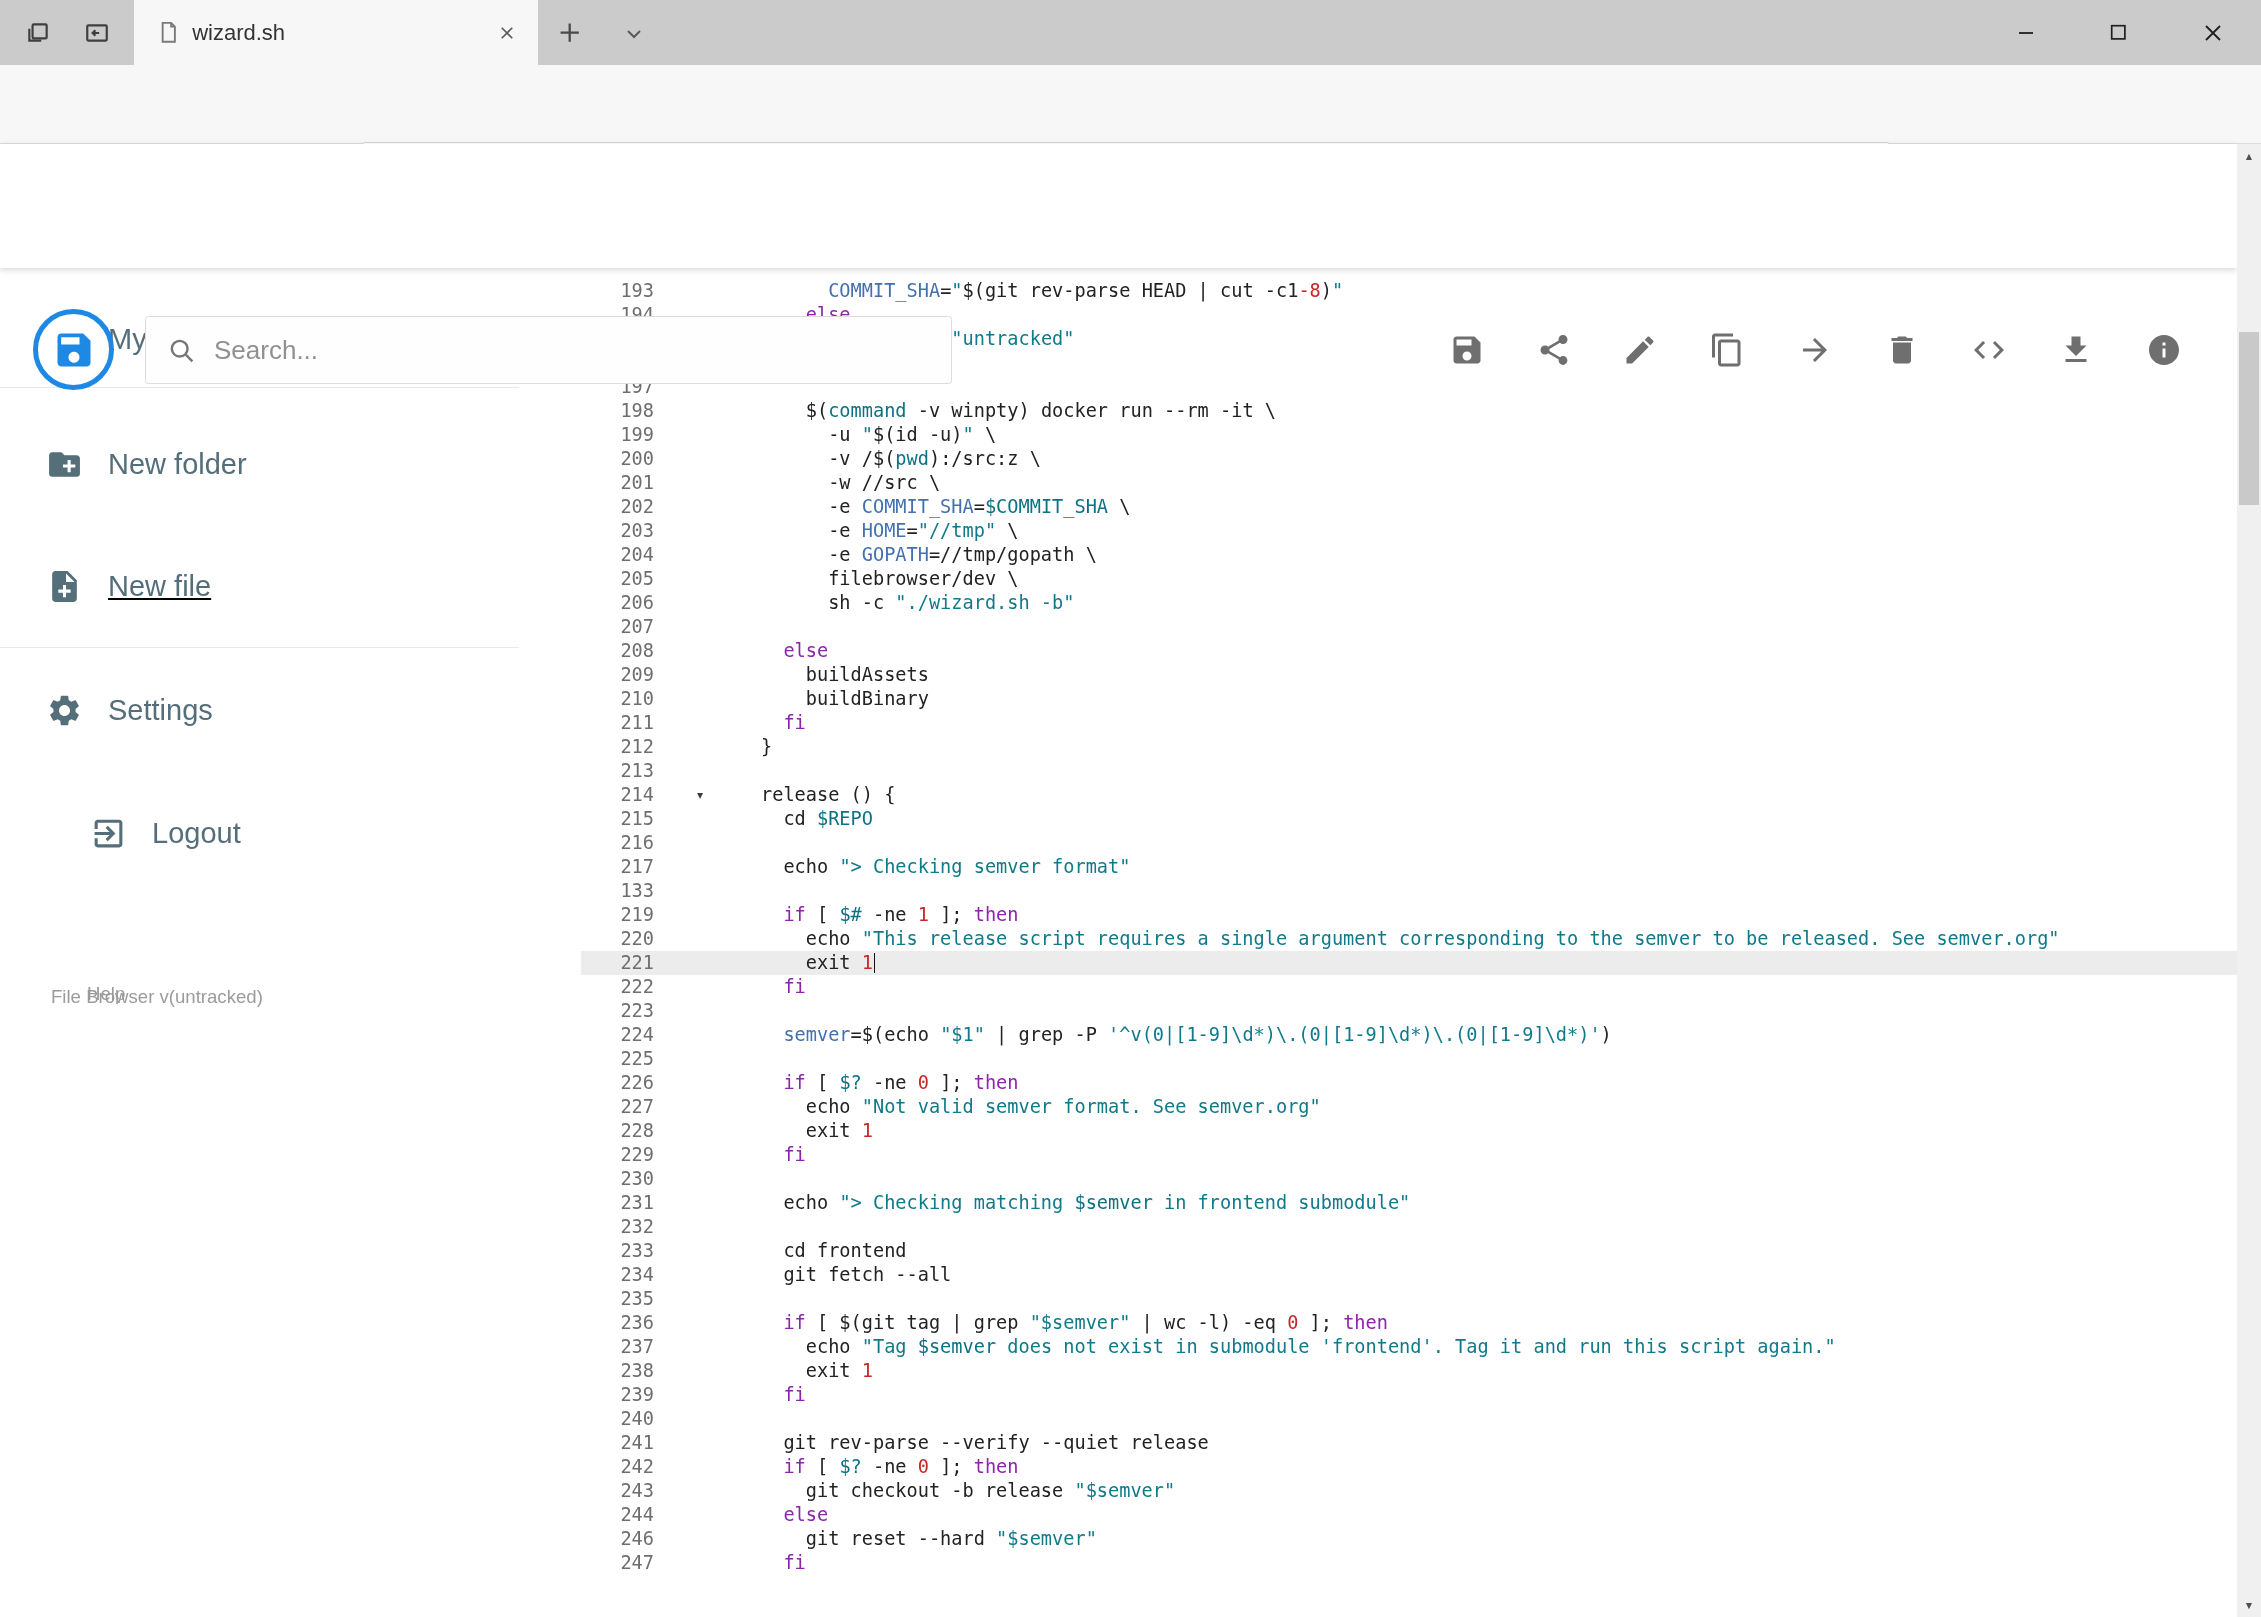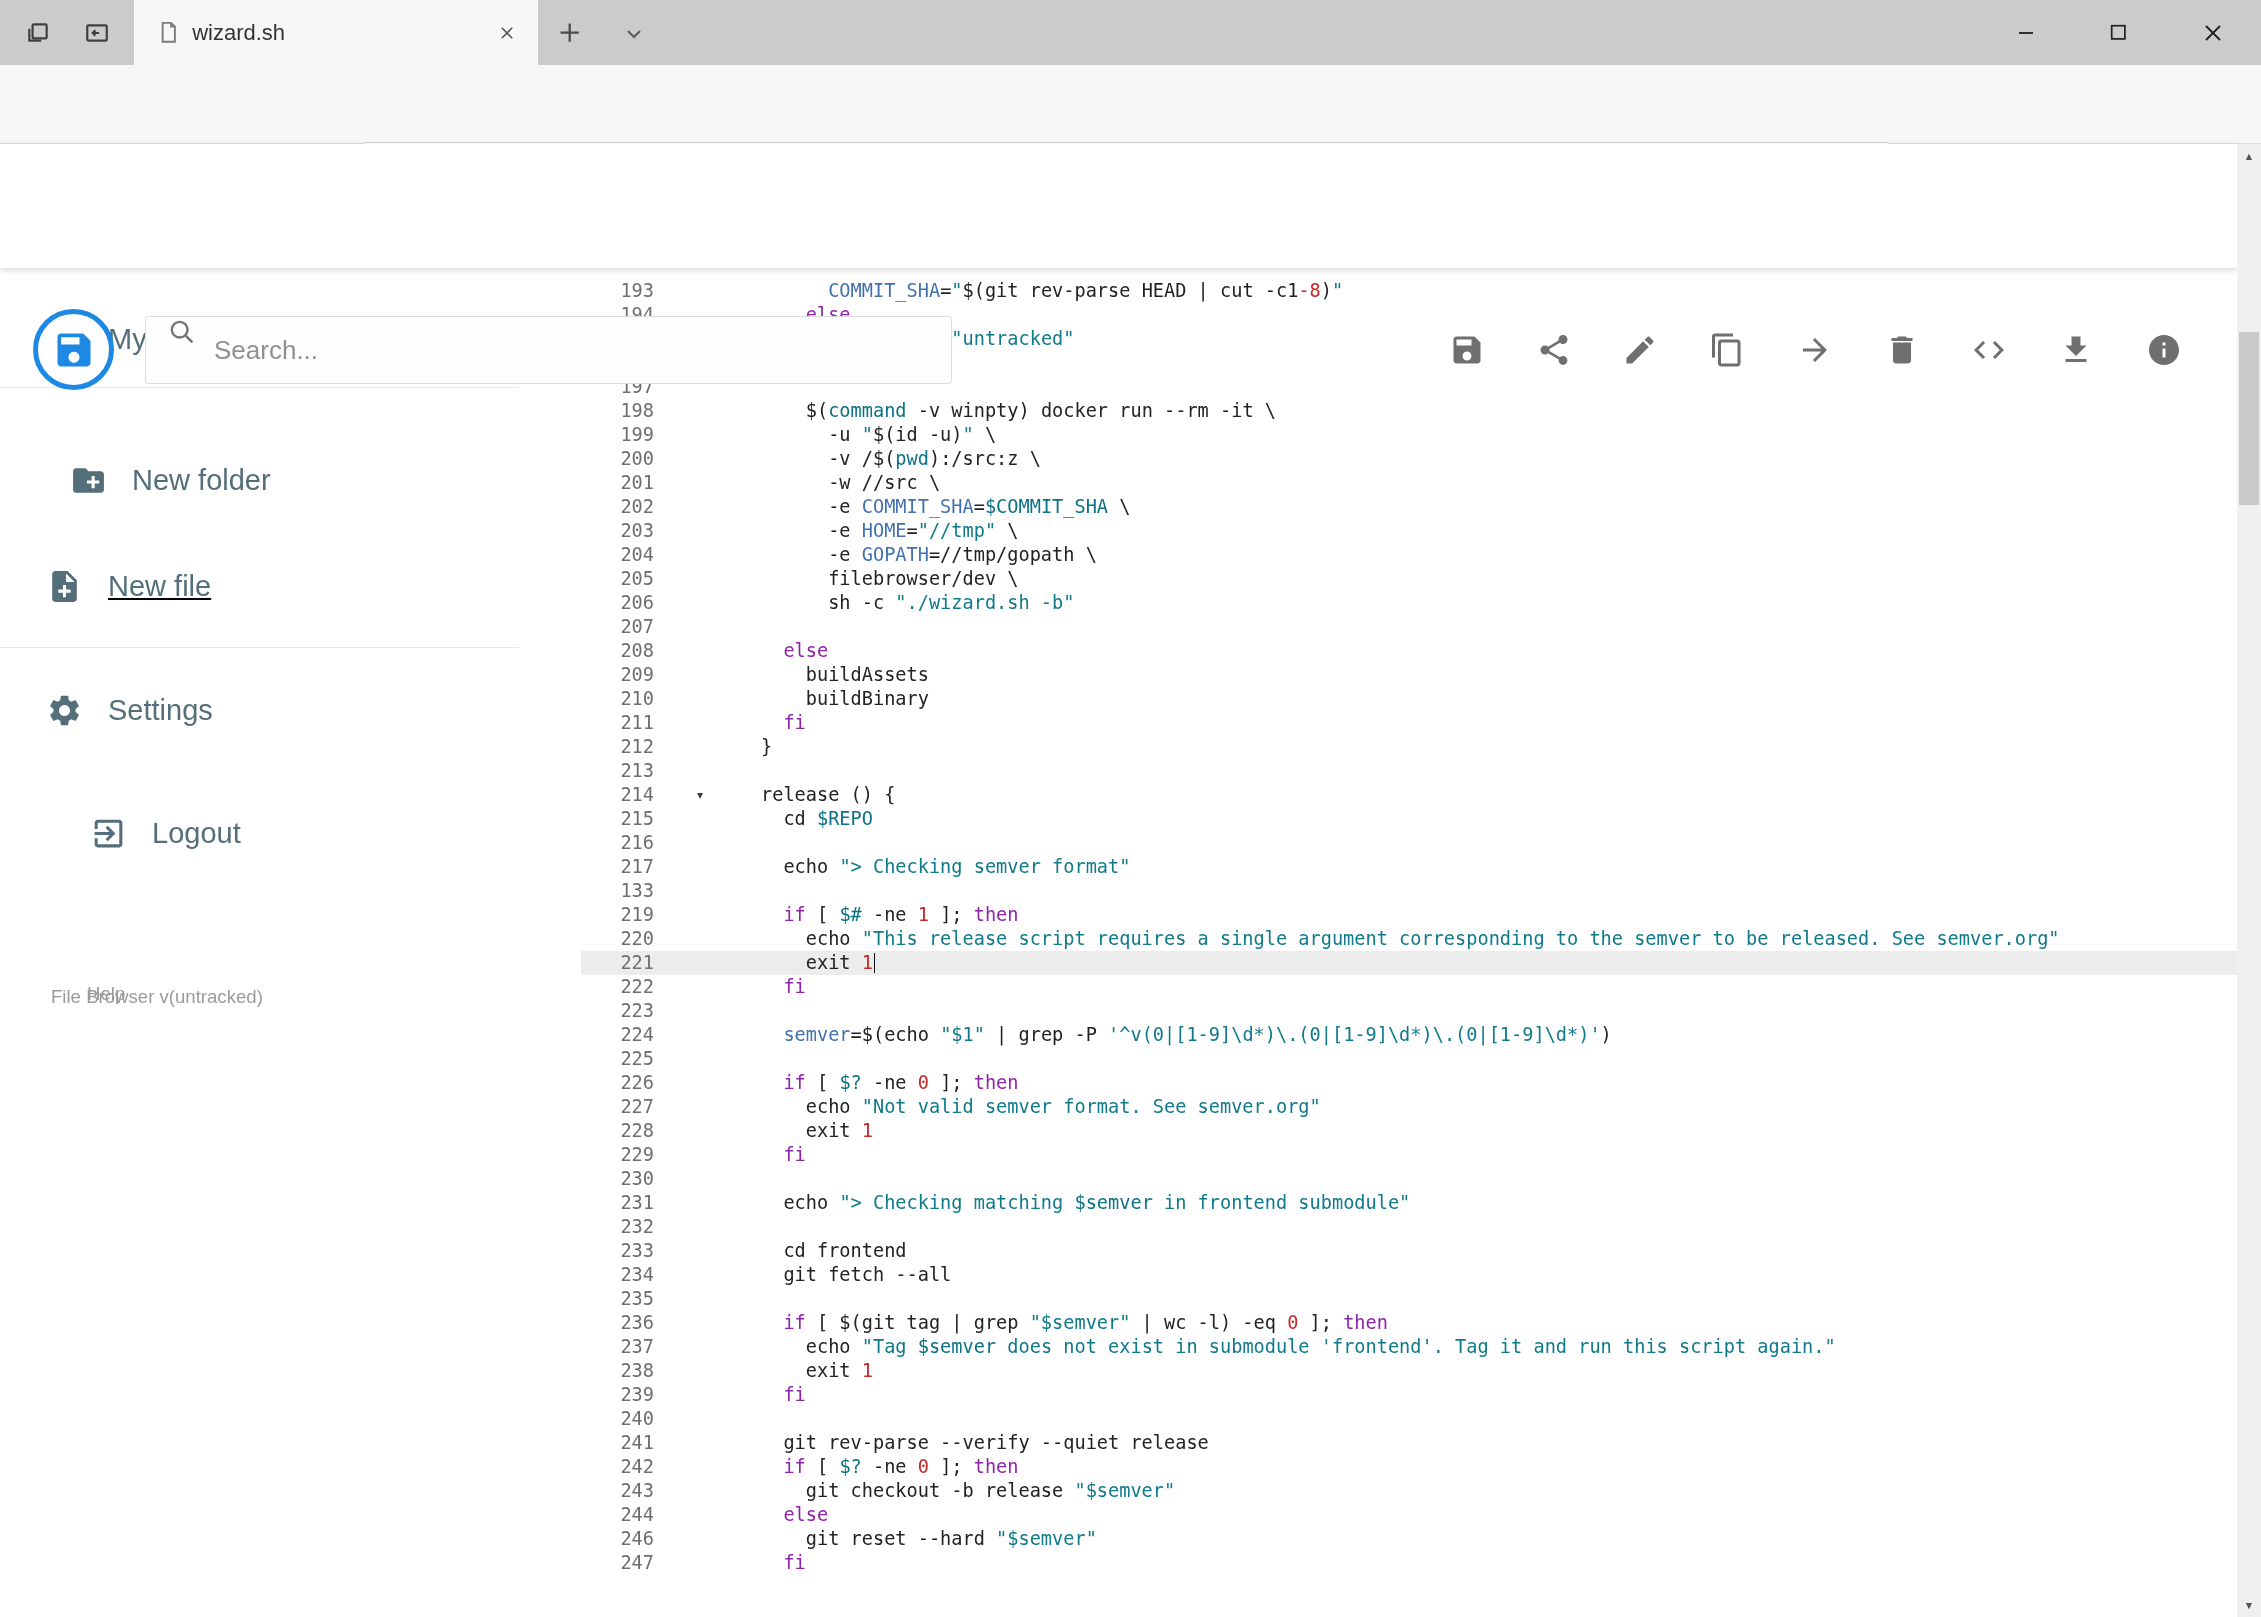--- a/index.html
+++ b/index.html
@@ -28,21 +28,21 @@
   .urlbox{position:absolute;left:363px;top:77px;width:1526px;height:55px;background:#ffffff;border:0.8px solid #d4d4d4;border-radius:1.6px;display:flex;align-items:center;}
   .url-info{margin-left:16px;color:#6d6d6d;display:flex;}
   .url-text{margin-left:14.5px;font-size:24px;white-space:nowrap;flex:1;overflow:hidden;}
   .url-domain{color:#1f1f1f;}
   .url-path{color:#6b6b6b;}
   .url-right{display:flex;align-items:center;gap:36px;margin-right:22.6px;color:#5f5f5f;}
 
   
   .appheader{position:absolute;left:0;top:144px;width:2237px;height:124px;background:#ffffff;box-shadow:0 2.4px 6.5px rgba(0,0,0,0.16);z-index:5;}
   .logo{position:absolute;left:33px;top:165px;width:81px;height:81px;border-radius:50%;border:5.7px solid var(--accent);background:#fff;display:flex;align-items:center;justify-content:center;}
-  .searchbox{position:absolute;left:145px;top:172px;width:807px;height:68px;border:0.8px solid #dcdcdc;border-radius:3.2px;background:#fefefe;display:flex;}
+  .searchbox{position:absolute;left:145px;top:172px;width:807px;height:68px;border:0.8px solid #dcdcdc;border-radius:3.2px;background:#fefefe;display:flex;align-items:center;}
   .searchbox .mag{margin-left:21px;color:#757575;display:flex;}
   .searchbox input{border:none;outline:none;background:transparent;font-family:"Liberation Sans",sans-serif;font-size:26px;color:#444;margin-left:18px;width:710px;}
   .searchbox input::placeholder{color:#909090;}
   .hact{position:absolute;top:182px;width:48px;height:48px;display:flex;align-items:center;justify-content:center;color:#6f6f6f;}
 
   
   .sidebar{position:absolute;left:0;top:268px;width:581px;height:1349px;background:#fff;}
   .side-item{position:absolute;left:0;width:581px;height:89px;display:flex;align-items:center;cursor:pointer;}
   .side-item .sic-w{margin-left:46px;color:#546e7a;display:flex;}
   .side-item .lbl{margin-left:25px;font-size:29px;color:#546e7a;}
@@ -268,21 +268,21 @@
   <div class="sidebar">
     <div class="side-item" style="top:27.4px;">
       <span class="sic-w">
           <svg width="37" height="37" viewBox="0 0 24 24" fill="currentColor">
             <path d="M10 4H4c-1.1 0-1.99.9-1.99 2L2 18c0 1.1.9 2 2 2h16c1.1 0 2-.9 2-2V8c0-1.1-.9-2-2-2h-8l-2-2z"></path>
           </svg>
         </span>
       <span class="lbl">My files</span>
     </div>
     <div class="side-div" style="top:119px;"></div>
-    <div class="side-item" style="top:168px;padding-left:24px;">
+    <div class="side-item" style="top:152px;">
       <span class="sic-w">
           <svg width="37" height="37" viewBox="0 0 24 24" fill="currentColor">
             <path d="M20 6h-8l-2-2H4c-1.1 0-1.99.9-1.99 2L2 18c0 1.1.9 2 2 2h16c1.1 0 2-.9 2-2V8c0-1.1-.9-2-2-2zm-1 8h-3v3h-2v-3h-3v-2h3V9h2v3h3v2z"></path>
           </svg>
         </span>
       <span class="lbl">New folder</span>
     </div>
     <div class="side-item" style="top:274px;text-decoration:underline;">
       <span class="sic-w">
           <svg width="37" height="37" viewBox="0 0 24 24" fill="currentColor">

